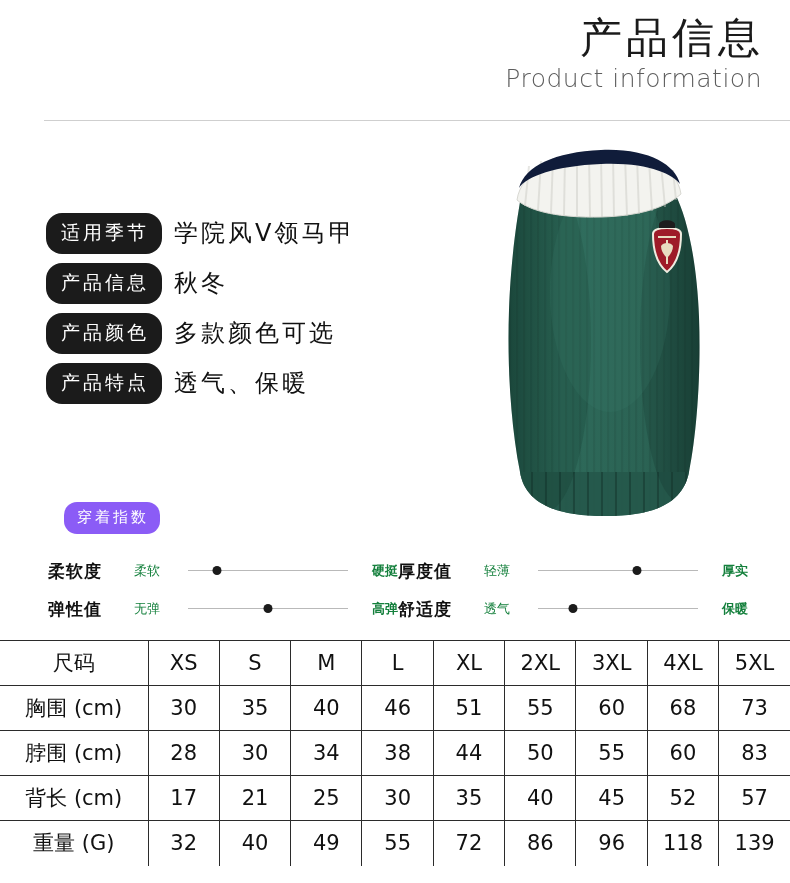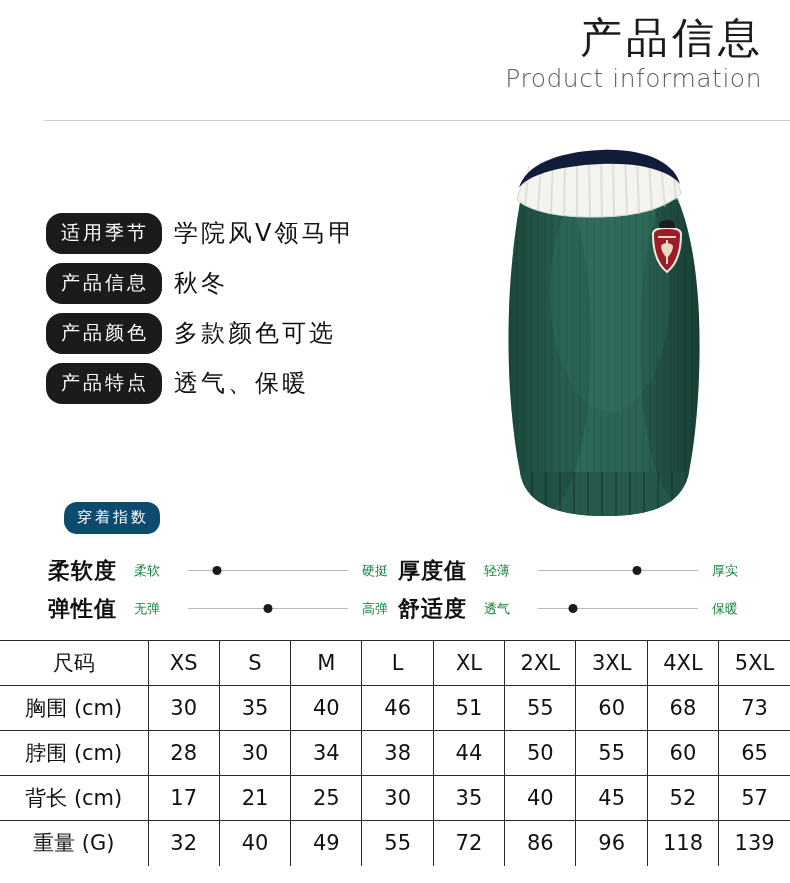--- a/index.html
+++ b/index.html
@@ -81,21 +81,21 @@
     letter-spacing: 3px;
     color: #111;
     white-space: nowrap;
     font-family: "DejaVu Sans", sans-serif;
   }
 
   
   .index-tag {
     position: absolute;
     left: 64px; top: 502px;
-    background: #0c4a6e;
+    background: #8b5cf6;
     color: #fff;
     font-size: 15px;
     letter-spacing: 3px;
     padding: 6px 11px 7px 13px;
     border-radius: 13px;
     font-family: "DejaVu Sans", sans-serif;
   }
 
   .gauges {
     position: absolute;
@@ -106,34 +106,34 @@
     display: flex;
     align-items: center;
     height: 38px;
   }
   .gauge {
     display: flex;
     align-items: center;
     width: 350px;
   }
   .gauge-name {
-    font-size: 22px;
+    font-size: 17px;
     font-weight: bold;
     letter-spacing: 1px;
     width: 86px;
     color: #111;
     font-family: "DejaVu Sans", sans-serif;
   }
   .gauge-end {
     font-size: 13px;
     color: #15803d;
     width: 50px;
     font-family: "DejaVu Sans", sans-serif;
   }
-  .gauge-end.right { text-align: center; width: 46px; }
+  .gauge-end.right { text-align: right; width: 46px; font-weight: bold; }
   .gauge-track {
     position: relative;
     flex: 1;
     height: 14px;
     margin: 0 4px;
   }
   .gauge-line {
     position: absolute;
     left: 0; right: 0; top: 6px;
     height: 1px;
@@ -373,21 +373,21 @@
     <tr>
       <td class="rowlabel">脖围 (cm)</td>
       <td>28</td>
       <td>30</td>
       <td>34</td>
       <td>38</td>
       <td>44</td>
       <td>50</td>
       <td>55</td>
       <td>60</td>
-      <td>65</td>
+      <td>83</td>
     </tr>
     <tr>
       <td class="rowlabel">背长 (cm)</td>
       <td>17</td>
       <td>21</td>
       <td>25</td>
       <td>30</td>
       <td>35</td>
       <td>40</td>
       <td>45</td>

